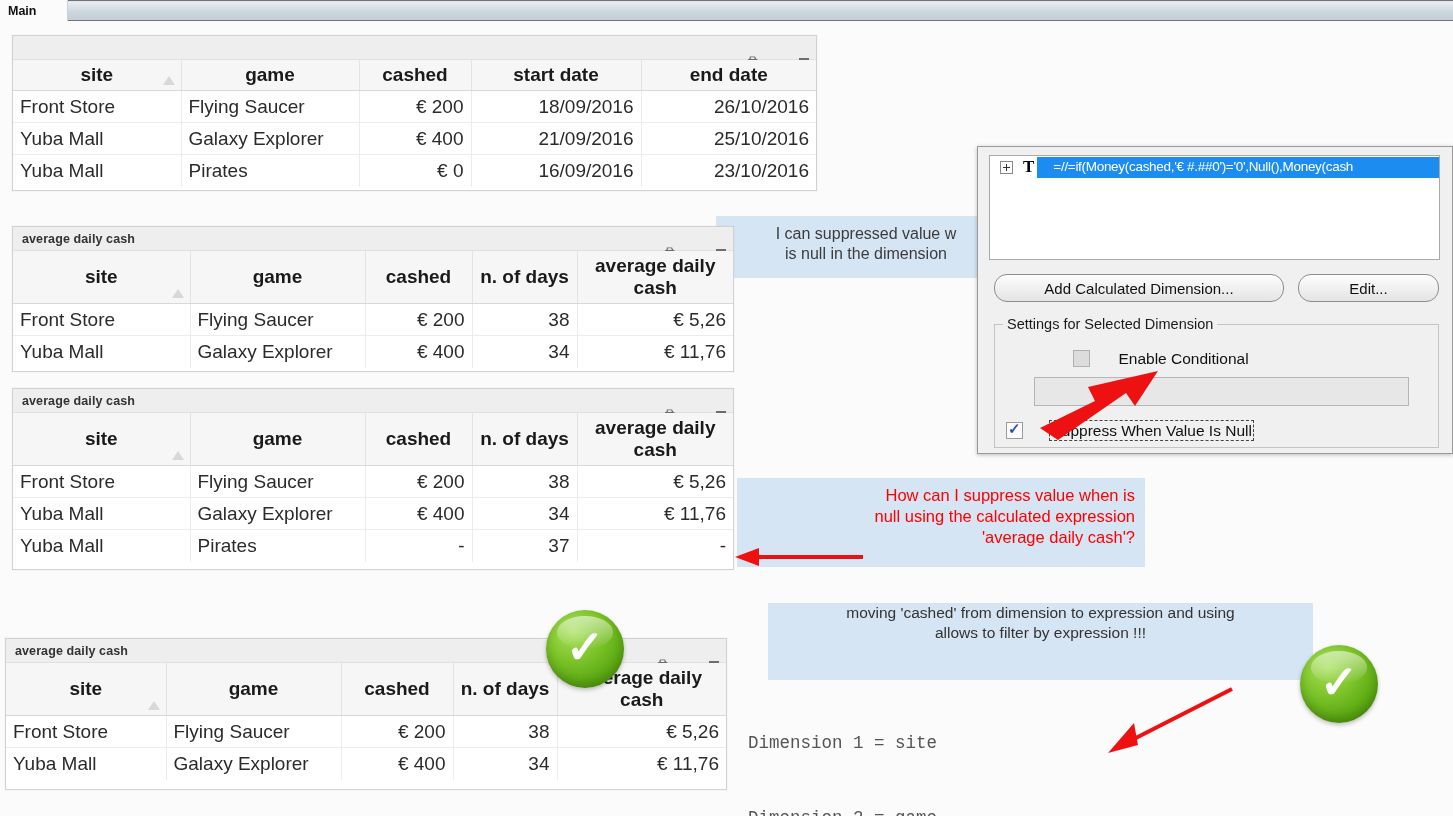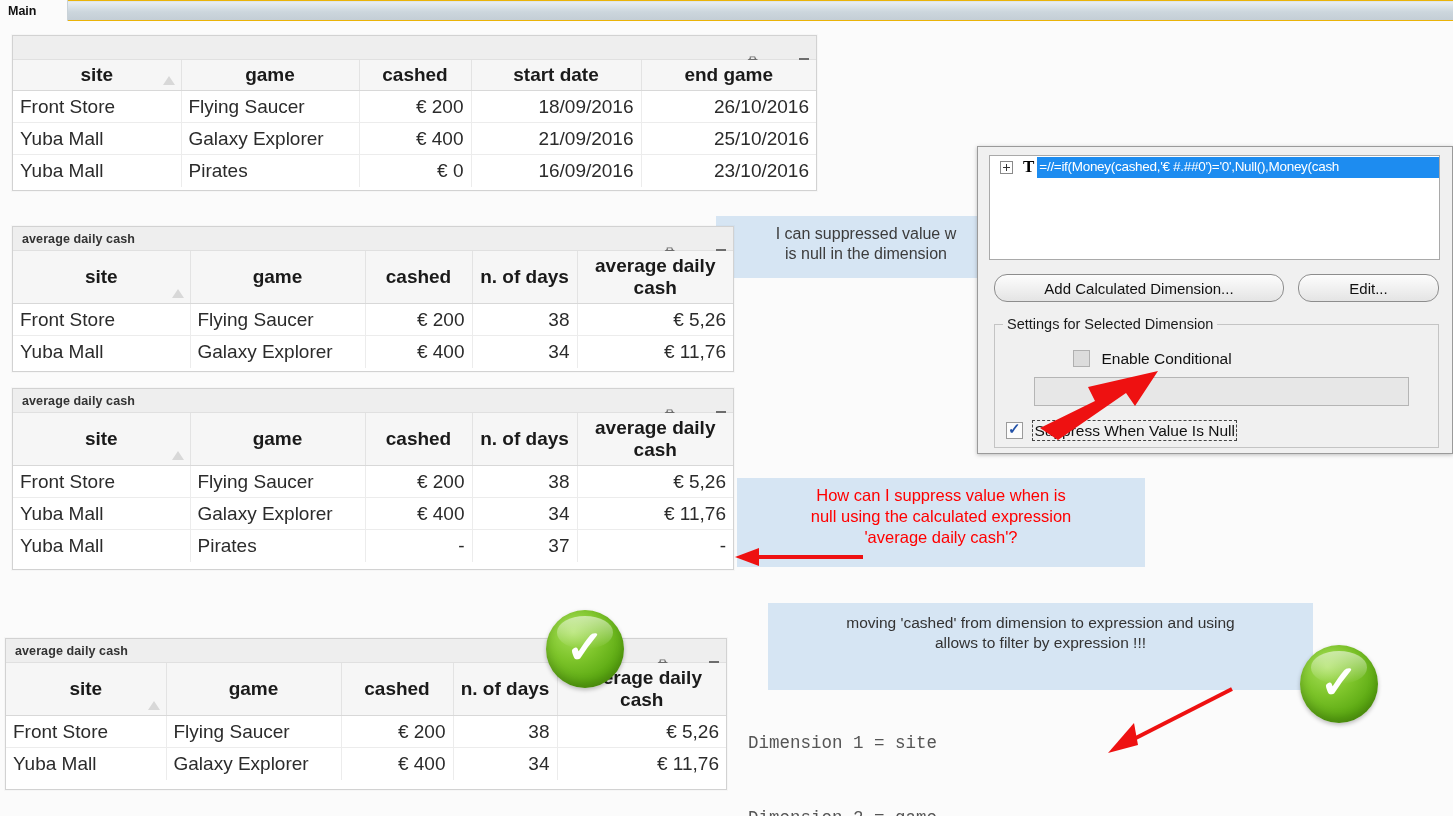--- a/index.html
+++ b/index.html
@@ -6,21 +6,21 @@
   html, body {
     margin: 0; padding: 0;
     width: 1453px; height: 816px;
     background: #fbfbfb;
     font-family: "Liberation Sans", sans-serif;
     overflow: hidden;
   }
   #root { position: relative; width: 1453px; height: 816px; background:#fbfbfb; }
 
   
-  .tabstrip { position:absolute; left:0; top:0; width:1453px; height:21px; background:#eab308; }
+  .tabstrip { position:absolute; left:0; top:0; width:1453px; height:21px; background:#737373; }
   .tabstrip .rail {
     position:absolute; left:68px; top:1px; right:0; height:19px;
     background: linear-gradient(to bottom,#e9eef2 0%, #ccd6dd 55%, #c4ced6 100%);
     border-top:1px solid #dfe6ea;
   }
   .tabstrip .tab {
     position:absolute; left:0px; top:0px; width:68px; height:21px;
     background:#fbfbfb;
     font-size:12.5px; font-weight:bold; color:#121212;
     display:flex; align-items:center; padding-left:8px;
@@ -62,49 +62,49 @@
   table.qv tr:last-child td { border-bottom:none; }
   td.num, th.num { text-align:right; }
   td.num { text-align:right; }
   .sortmark { position:absolute; right:6px; bottom:5px; width:0;height:0;
     border-left:6px solid transparent; border-right:6px solid transparent;
     border-bottom:9px solid #d8d8d8; }
 
   
   .callout { position:absolute; background:#d6e5f3; color:#3a3a3a; font-size:15.5px;
              text-align:center; line-height:1.28; padding:6px 10px; }
-  .callout.red { color:#ff0000; }
+  .callout.red { color:#ff0000;text-align:right; }
 
   
   .dialog { position:absolute; background:#f0f0f0; border:1px solid #9a9a9a;
             box-shadow:0 1px 4px rgba(0,0,0,.25); }
   .dlg-list { position:absolute; left:11px; top:8px; right:12px; height:105px;
               background:#ffffff; border:1px solid #a9a9a9; }
   .dlg-row { display:flex; align-items:center; height:22px; }
   .dlg-plus { width:13px; height:13px; border:1px solid #8a8a8a; background:#fff;
               margin-left:10px; position:relative; }
   .dlg-plus:before { content:""; position:absolute; left:2px; top:5.5px; width:7px; height:1px; background:#333; }
   .dlg-plus:after  { content:""; position:absolute; left:5px; top:2.5px; width:1px; height:7px; background:#333; }
   .dlg-T { font-family:"Liberation Serif", serif; font-weight:bold; font-size:17px;
            color:#000; margin-left:10px; margin-right:3px; }
   .dlg-expr { background:#1d8cf0; color:#ffffff; font-size:13.5px; white-space:nowrap;
-              overflow:hidden; flex:1; padding:2px 0 2px 2px; height:21px;
+              overflow:hidden; flex:1; padding:2px 0 2px 16px; height:21px;
               font-family:"Liberation Sans", sans-serif; letter-spacing:-0.3px;}
   .btn { position:absolute; height:28px; background:linear-gradient(to bottom,#fdfdfd,#e4e4e4);
          border:1px solid #8d8d8d; border-radius:13px; font-size:15px; color:#111;
          display:flex; align-items:center; justify-content:center; }
   .group { position:absolute; border:1px solid #c4c4c4; }
   .group-title { position:absolute; top:-9px; left:8px; background:#f0f0f0;
                  padding:0 4px; font-size:14.5px; color:#1a1a1a; }
   .cb { width:17px; height:17px; border:1px solid #9b9b9b; background:#fcfcfc;
         display:inline-block; position:relative; vertical-align:middle; }
   .cb.checked:after { content:"✓"; position:absolute; left:1px; top:-3px;
         font-size:15px; color:#2352a8; font-weight:bold; }
   .cb.grey { background:#dcdcdc; border-color:#b0b0b0; }
-  .cb-label { font-size:15.5px; color:#111; margin-left:7px; vertical-align:middle; }
+  .cb-label { font-size:15.5px; color:#111; margin-left:24px; vertical-align:middle; }
   .dotted { outline:1px dashed #444; outline-offset:1px; }
   .txtbox { position:absolute; background:#e7e7e7; border:1px solid #b5b5b5; }
 
   
   .code { position:absolute; font-family:"Liberation Mono", monospace;
           font-size:17.5px; line-height:25px; color:#555555; white-space:pre; }
   .code .pl { color:#555555; }
 
   
   .check { position:absolute; border-radius:50%;
@@ -151,21 +151,21 @@
         </colgroup>
       <thead>
         <tr>
           <th>
             <span>site</span>
             <i class="sortmark"></i>
           </th>
           <th>game</th>
           <th>cashed</th>
           <th>start date</th>
-          <th>end game</th>
+          <th>end date</th>
         </tr>
       </thead>
       <tbody>
         <tr>
           <td>Front Store</td>
           <td>Flying Saucer</td>
           <td class="num">€ 200</td>
           <td class="num">18/09/2016</td>
           <td class="num">26/10/2016</td>
         </tr>
@@ -379,21 +379,21 @@
       </div>
     </div>
   </div>
 
   <div class="callout red" style="left:737px; top:478px; width:408px; height:89px; padding-top:7px; font-size:16.5px;">
     <div>How can I suppress value when is</div>
     <div>null using the calculated expression</div>
     <div>'average daily cash'?</div>
   </div>
 
-  <div class="callout" style="left:768px; top:603px; width:545px; height:87px; padding-top:10px; font-size:15.5px; color:#333;">
+  <div class="callout" style="left:768px; top:603px; width:545px; height:77px; padding-top:0; font-size:15.5px; color:#333;">
     <div>moving 'cashed' from dimension to expression and using</div>
     <div>allows to filter by expression !!!</div>
   </div>
 
   <div class="code" style="left:748px; top:681px; width:680px;">
     <div><span class="pl">Dimension 1 = </span><span class="pl">site</span></div>
     <div><span class="pl">Dimension 2 = </span><span class="pl">game</span></div>
     
     
     

